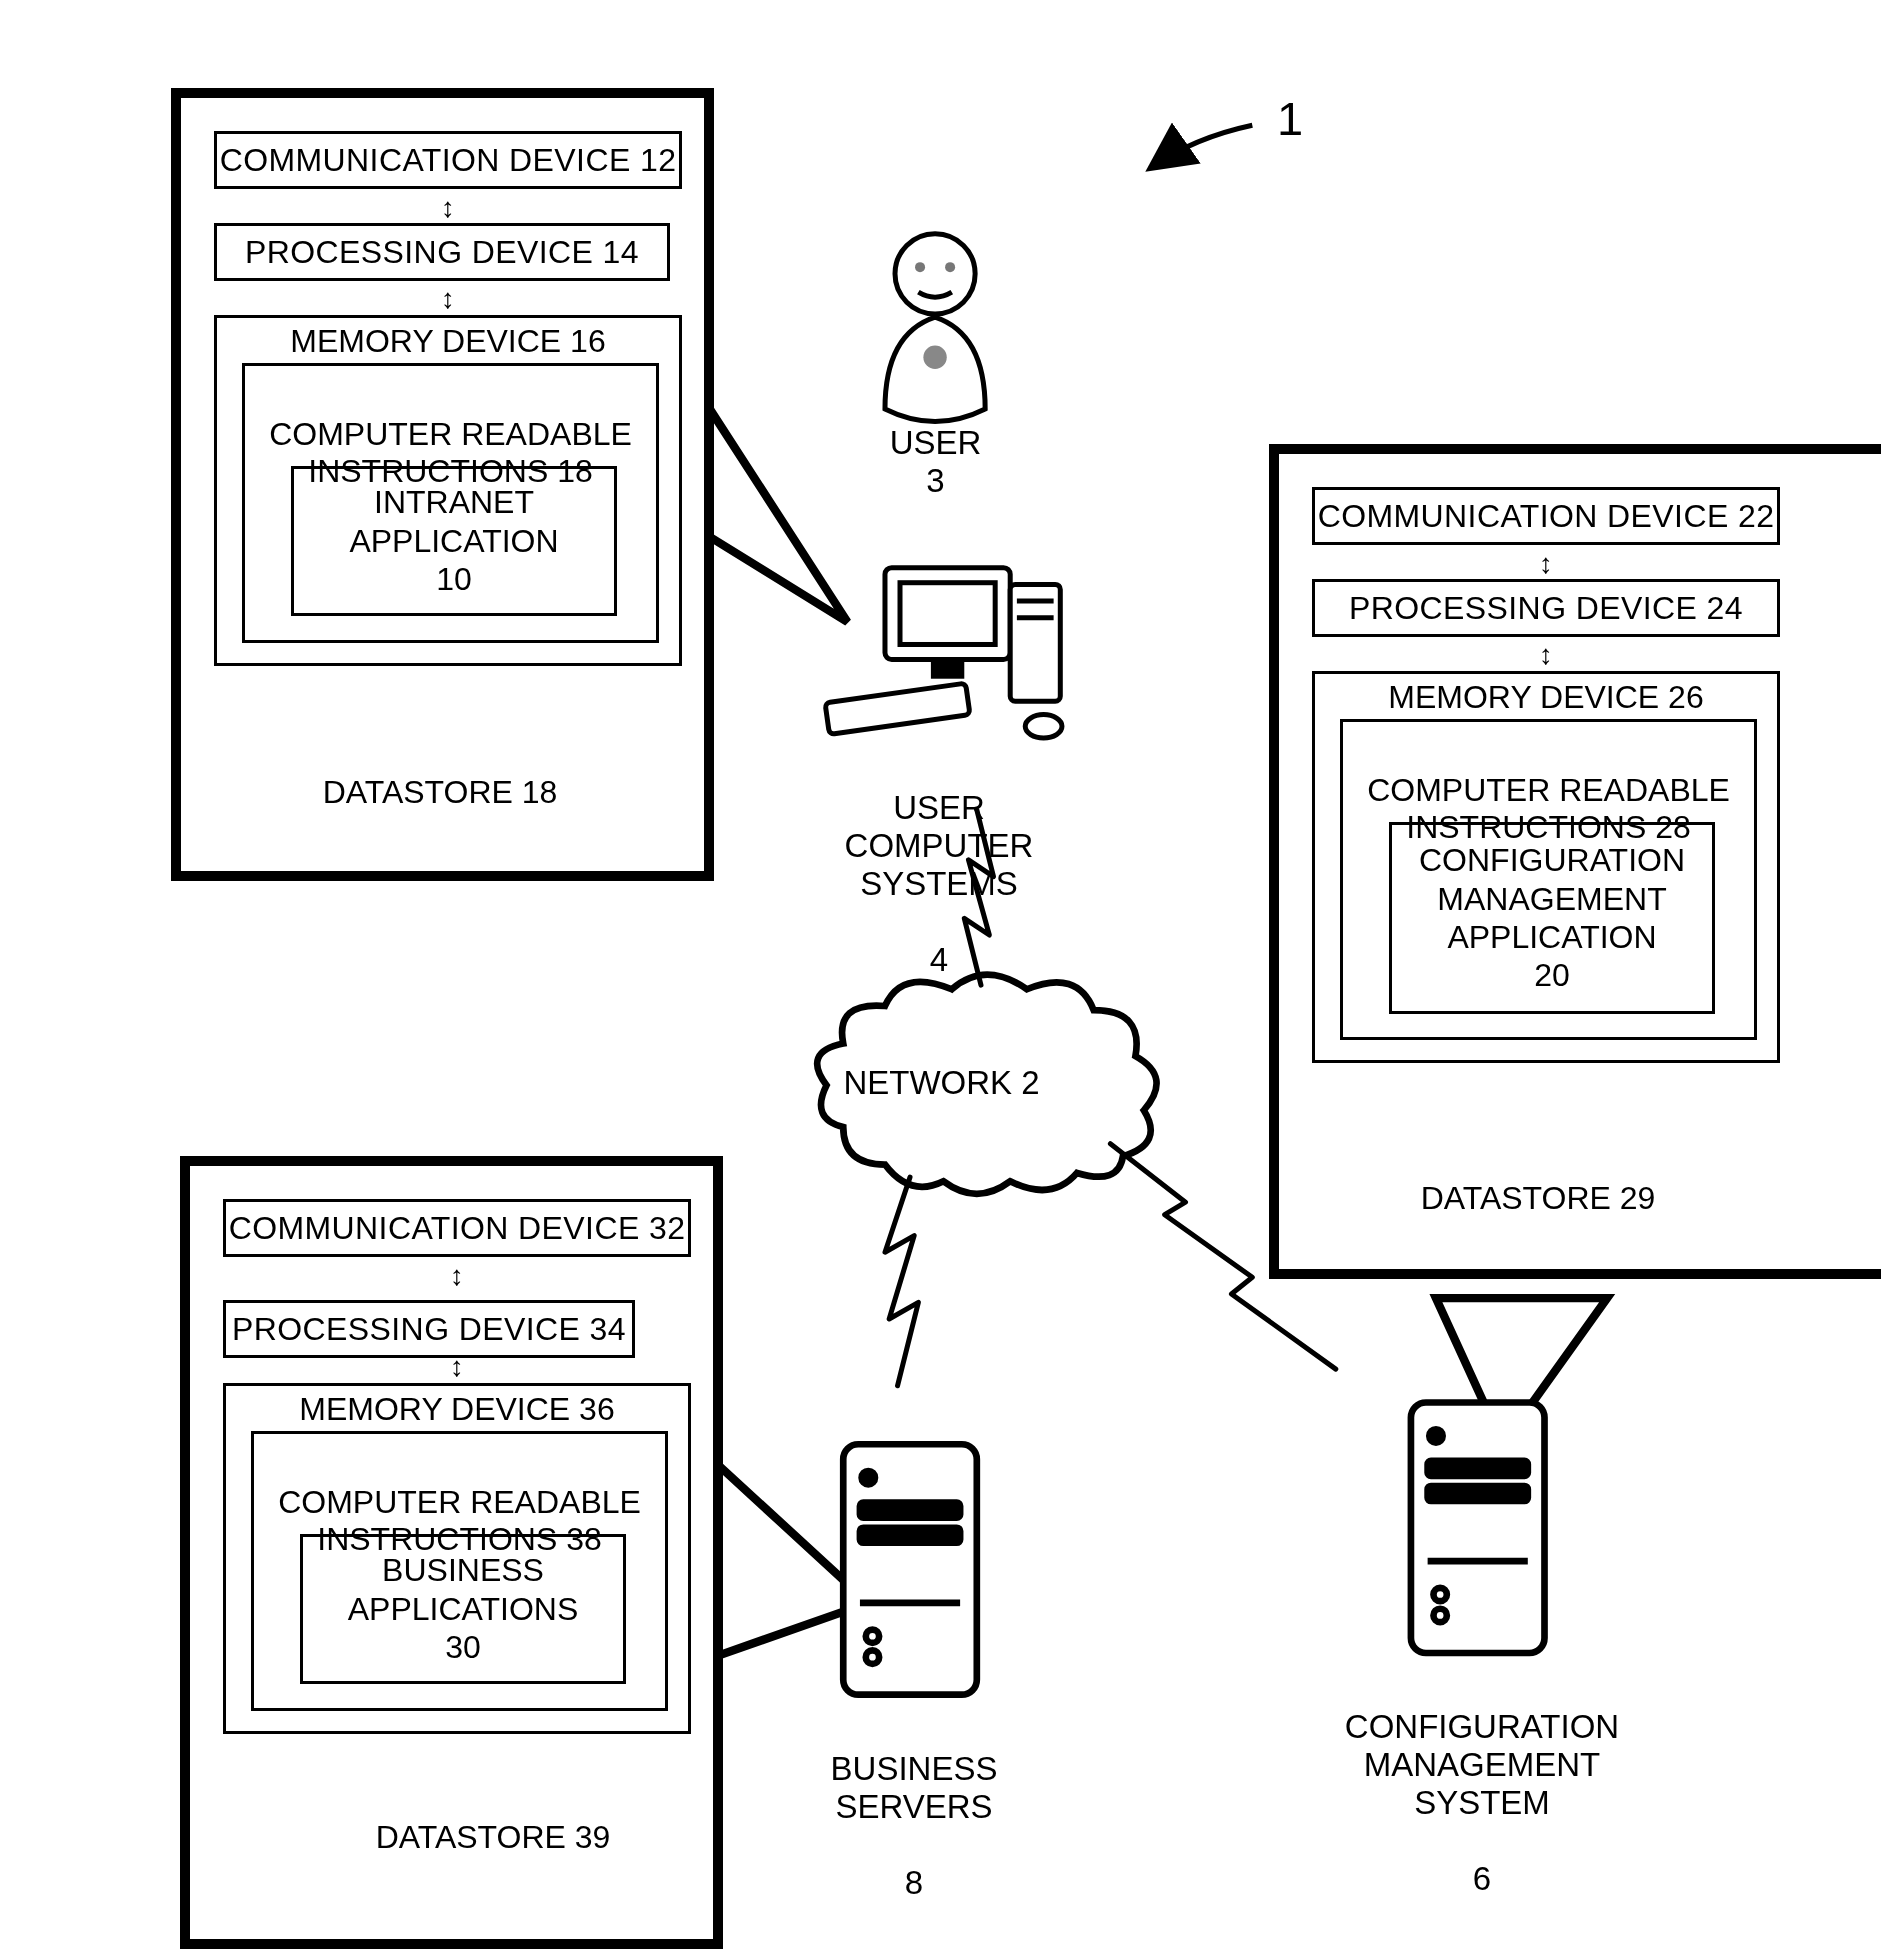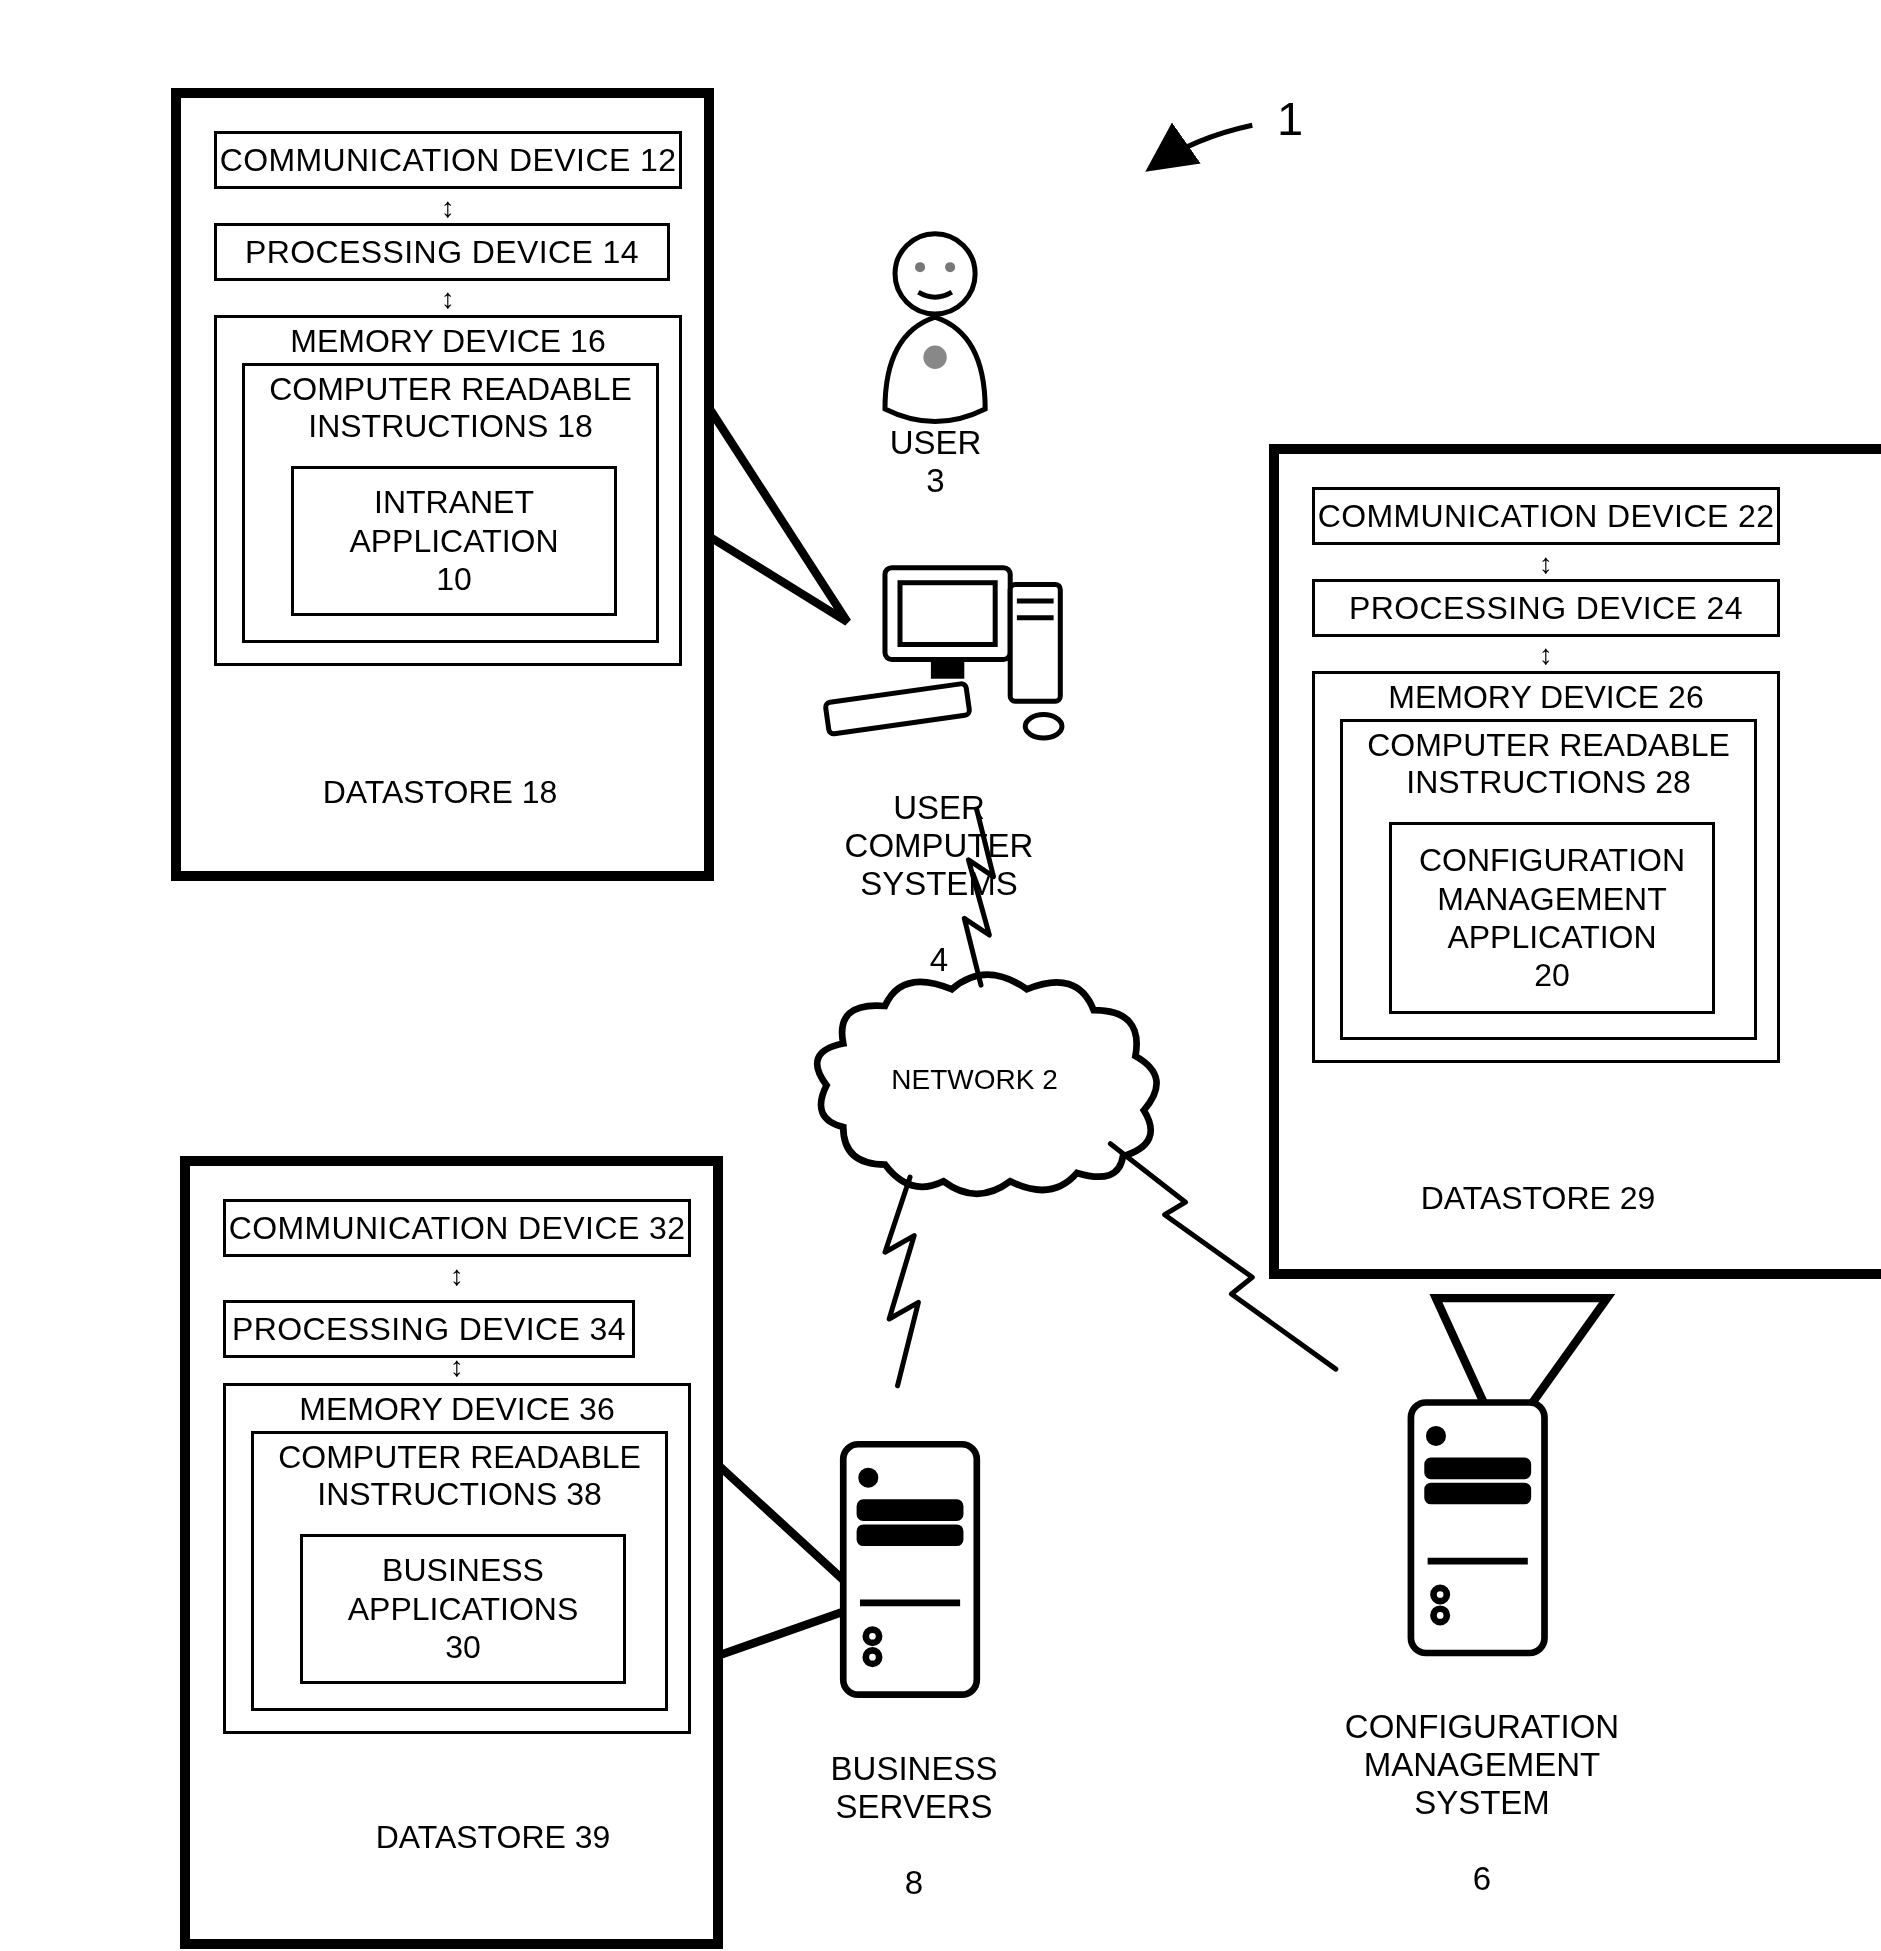--- a/index.html
+++ b/index.html
@@ -41,20 +41,21 @@
   }
   .cri-box {
     border: 3.3px solid #000;
     box-sizing: border-box;
   }
   .cri-title {
     text-align: center;
     font-size: 32px;
     padding-top: 5px;
     line-height: 1.15;
+    margin-top: 45px;
   }
   .app-box {
     border: 3.3px solid #000;
     box-sizing: border-box;
     text-align: center;
     font-size: 32px;
     display: flex;
     align-items: center;
     justify-content: center;
     line-height: 1.2;
@@ -247,21 +248,21 @@
     <span>3</span>
   </div>
 
   <div class="abs label" style="left:801px; top:751px; width:276px; white-space:pre-line;">
     <span>USER
 COMPUTER
 SYSTEMS</span><br>
     <span>4</span>
   </div>
 
-  <div class="abs label" style="left:866px; top:1064px; width:217px; font-size:28px;">NETWORK 2</div>
+  <div class="abs label" style="left:833px; top:1064px; width:217px; font-size:33px;">NETWORK 2</div>
 
   <div class="abs label" style="left:789px; top:1712px; width:250px; white-space:pre-line;">
     <span>BUSINESS
 SERVERS</span><br>
     <span>8</span>
   </div>
 
   <div class="abs label" style="left:1315px; top:1670px; width:334px; white-space:pre-line;">
     <span>CONFIGURATION
 MANAGEMENT

